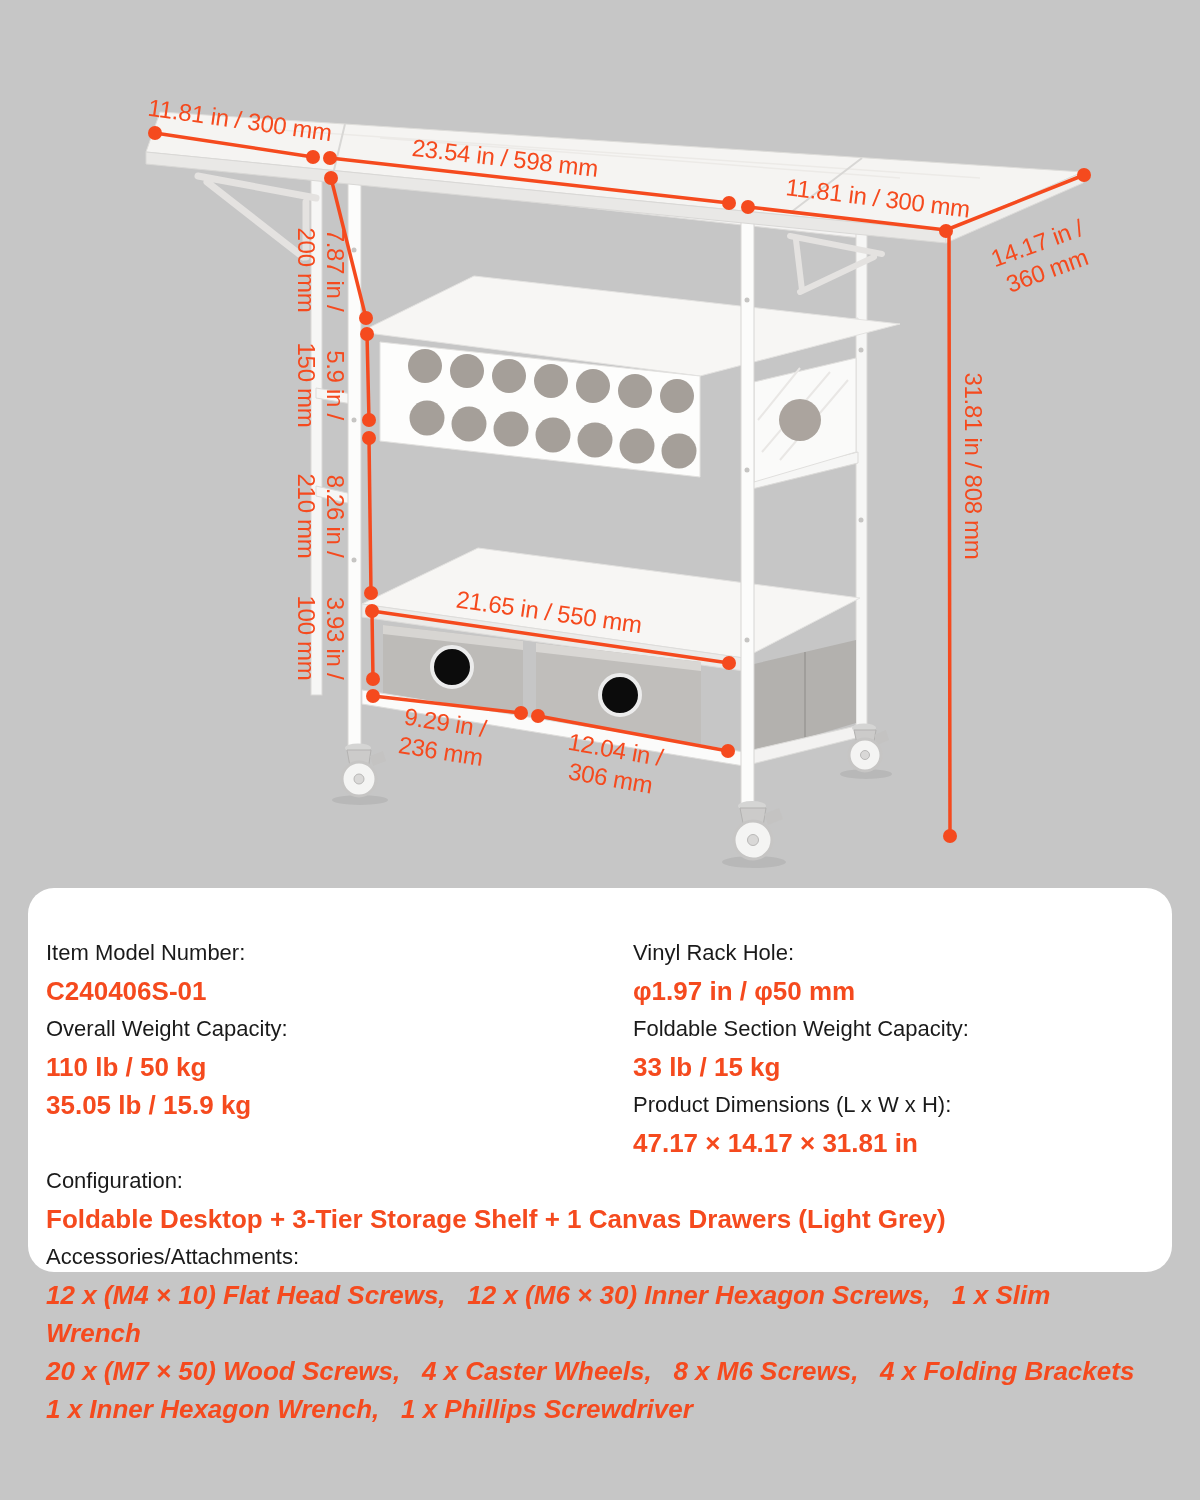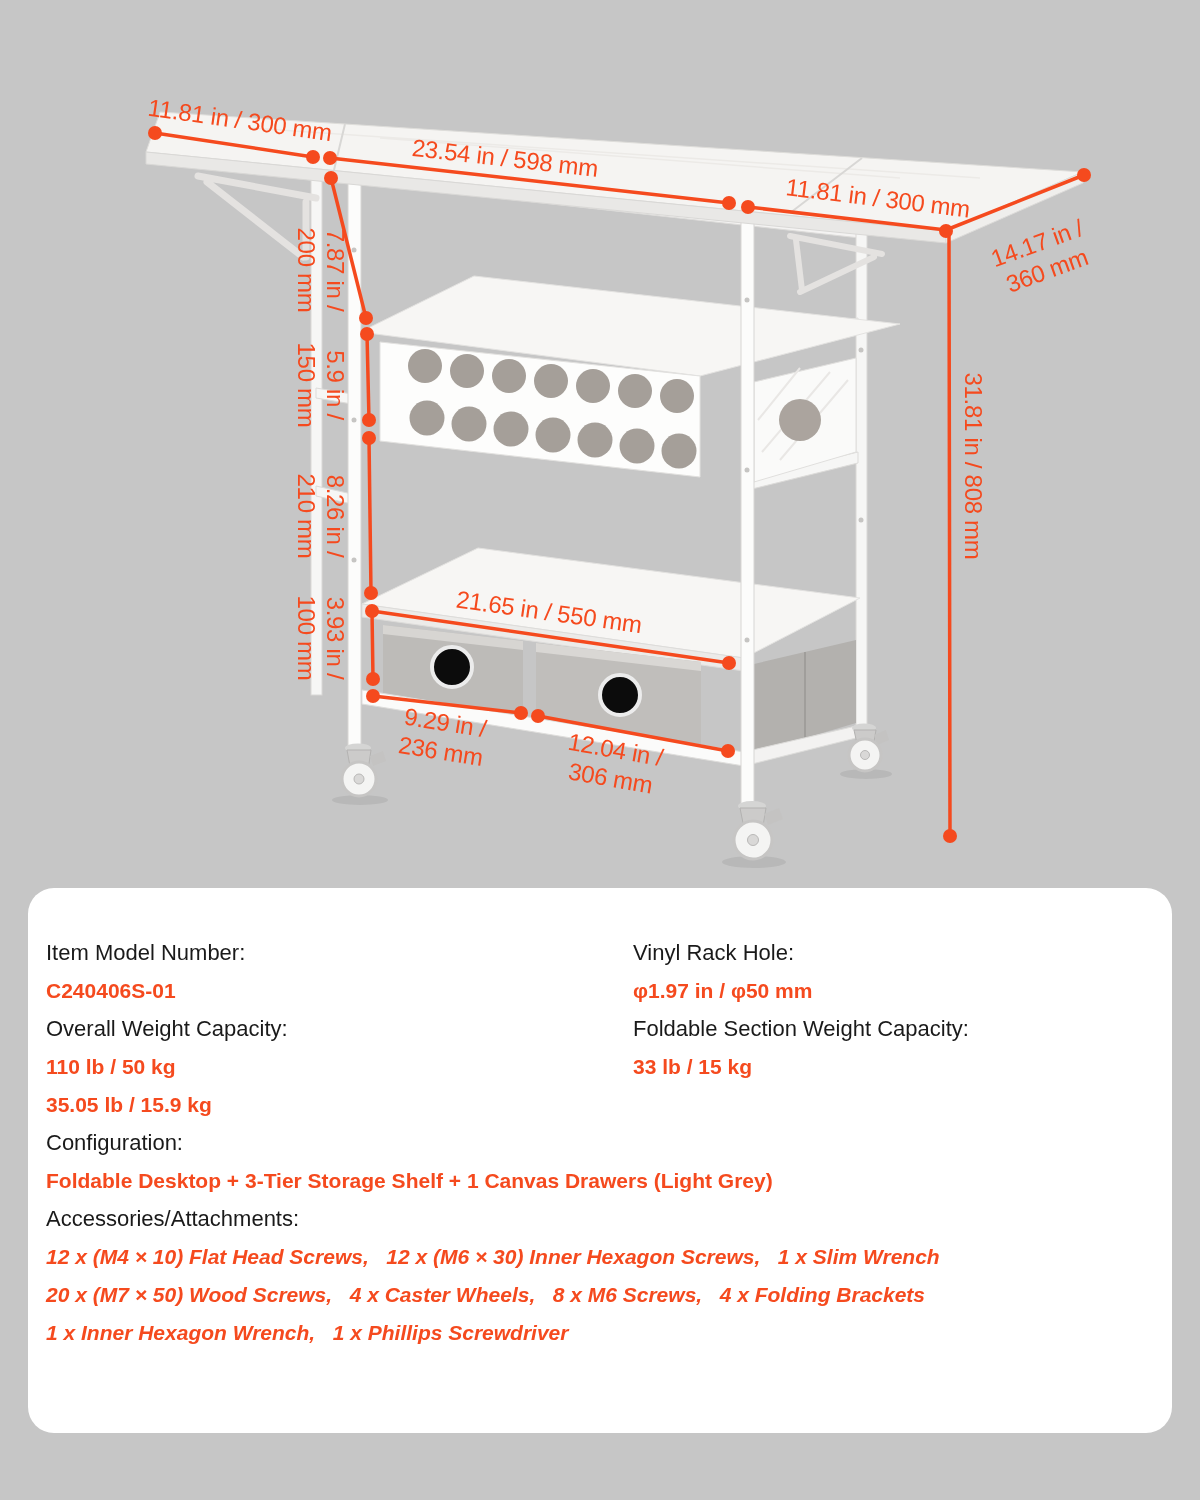--- a/index.html
+++ b/index.html
@@ -18,27 +18,27 @@
   .cart-svg{position:absolute;left:0;top:0;}
   
   .dim{
     position:absolute;color:var(--accent,#F54A1E);
     font-size:24px;font-weight:500;letter-spacing:-0.3px;
     white-space:nowrap;text-align:center;line-height:1.22;
   }
   .dim .l{display:block;}
   
   .panel{
-    position:absolute;left:28px;top:888px;width:1144px;height:545px;
+    position:absolute;left:28px;top:888px;width:1144px;height:384px;
     background:var(--panel,#fff);border-radius:26px;
     box-sizing:border-box;padding:46px 20px 0 18px;
   }
   .spec-grid{display:grid;grid-template-columns:587px 1fr;}
   .spec-label{font-size:22px;color:var(--text,#1a1a1a);line-height:38px;font-weight:400;}
-  .spec-value{font-size:21px;color:var(--accent,#F54A1E);line-height:38px;font-weight:700;}
+  .spec-value{font-size:26px;color:var(--accent,#F54A1E);line-height:38px;font-weight:700;}
   .acc{white-space:pre-wrap;font-style:italic;}
 </style>
 </head>
 <body>
 
 <div class="stage">
 
   <svg class="cart-svg" width="1200" height="880" viewBox="0 0 1200 880">
 
     <g>
@@ -249,20 +249,24 @@
         <div class="spec-label">Overall Weight Capacity:</div>
         <div class="spec-value">110 lb / 50 kg</div>
       </div>
       <div class="spec-cell">
         <div class="spec-label">Foldable Section Weight Capacity:</div>
         <div class="spec-value">33 lb / 15 kg</div>
       </div>
       <div class="spec-cell">
         <div class="spec-value">35.05 lb / 15.9 kg</div>
       </div>
+      <div class="spec-cell">
+        <div class="spec-label">Product Dimensions (L x W x H):</div>
+        <div class="spec-value">47.17 × 14.17 × 31.81 in</div>
+      </div>
     </div>
     <div class="spec-label">Configuration:</div>
     <div class="spec-value">Foldable Desktop + 3-Tier Storage Shelf + 1 Canvas Drawers (Light Grey)</div>
     <div class="spec-label">Accessories/Attachments:</div>
     <div class="spec-value acc">12 x (M4 × 10) Flat Head Screws,   12 x (M6 × 30) Inner Hexagon Screws,   1 x Slim Wrench</div>
     <div class="spec-value acc">20 x (M7 × 50) Wood Screws,   4 x Caster Wheels,   8 x M6 Screws,   4 x Folding Brackets</div>
     <div class="spec-value acc">1 x Inner Hexagon Wrench,   1 x Phillips Screwdriver</div>
   </div>
 
 </div>

